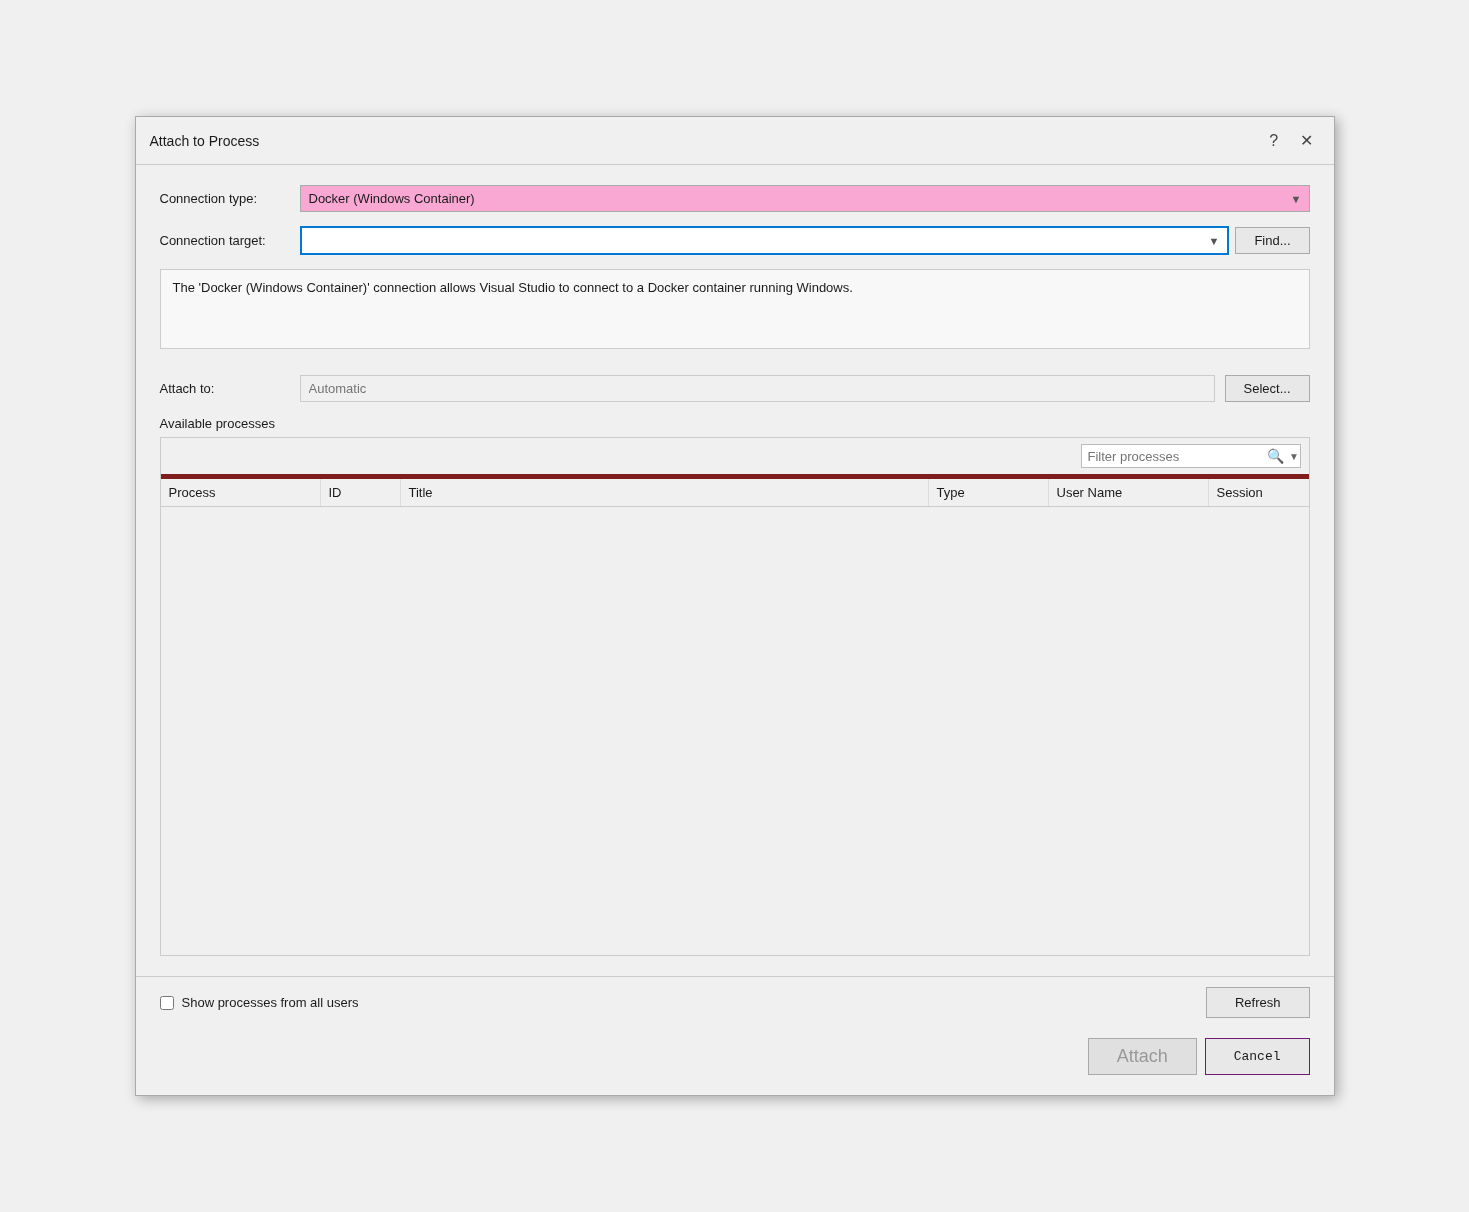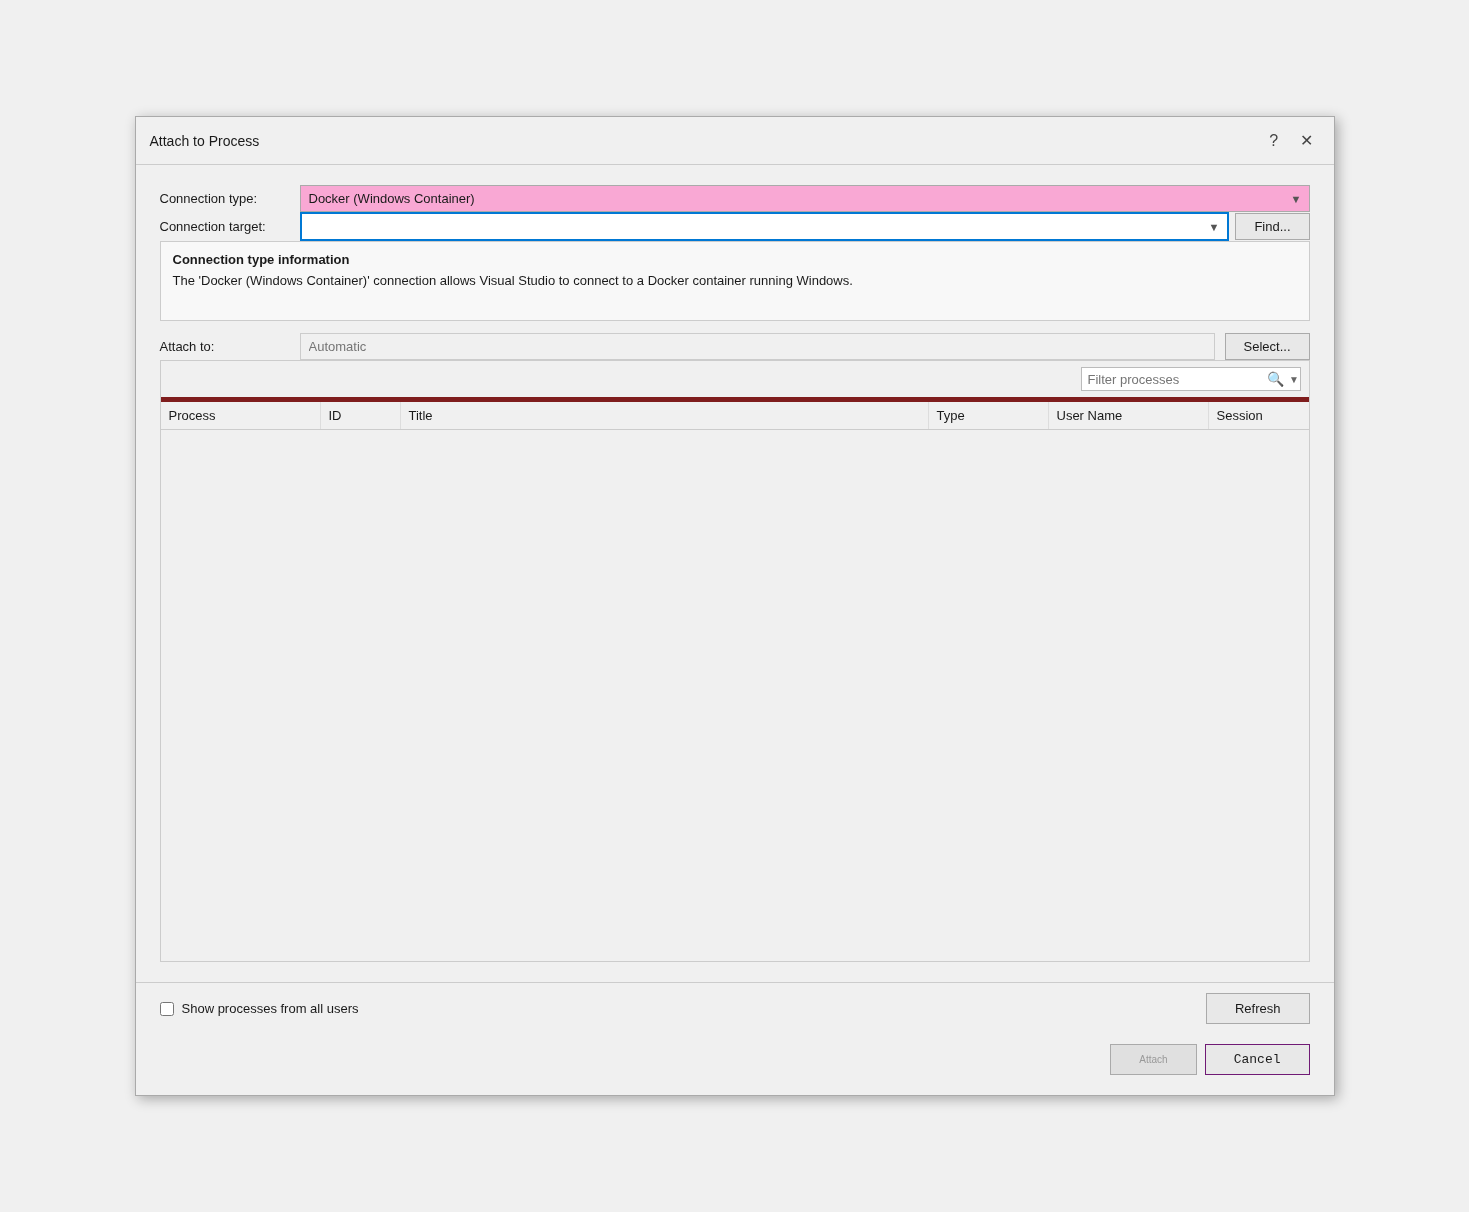--- a/index.html
+++ b/index.html
@@ -53,21 +53,21 @@
       font-size: 16px;
       color: #444;
       padding: 2px 6px;
       line-height: 1;
     }
     .dialog-body {
       padding: 20px 24px;
       flex: 1;
       display: flex;
       flex-direction: column;
-      gap: 0;
+      gap: 14px;
     }
     .form-row {
       display: flex;
       align-items: center;
       gap: 10px;
     }
     .form-label {
       min-width: 130px;
       color: #1a1a1a;
       font-size: 13px;
@@ -266,21 +266,21 @@
     .dialog-footer {
       display: flex;
       justify-content: flex-end;
       gap: 8px;
       padding: 10px 24px 20px;
     }
     .btn-attach {
       padding: 7px 28px;
       border: 1px solid #aaa;
       background: #e0e0e0;
-      font-size: 10px;
+      font-size: 18px;
       cursor: pointer;
       color: #999;
     }
     .btn-cancel {
       padding: 7px 28px;
       border: 1px solid #701a75;
       background: #e8e8e8;
       font-size: 13px;
       cursor: pointer;
       color: #1a1a1a;
@@ -331,31 +331,31 @@
       <div class="input-with-btn form-control">
         <div class="target-input-wrapper">
           <input class="target-input" type="text" style="">
           <span class="target-input-arrow">▼</span>
         </div>
         <button class="btn">Find...</button>
       </div>
     </div>
 
     <div class="info-box">
-      <div class="info-box-title">Connection type information</div>
       <div class="info-box-text">The 'Docker (Windows Container)' connection allows Visual Studio to connect to a Docker container running Windows.</div>
     </div>
 
     <div class="attach-to-row">
       <span class="form-label">Attach to:</span>
       <input class="attach-to-input" type="text" readonly="" placeholder="Automatic" style="">
       <button class="btn">Select...</button>
     </div>
 
     <div class="processes-section">
+      <div class="section-label">Available processes</div>
       <div class="processes-box">
 
         <div class="filter-row">
           <div class="filter-input-wrapper">
             <input class="filter-input" type="text" placeholder="Filter processes" style="">
             <span class="filter-icon">🔍</span>
             <span class="filter-dropdown-arrow">▼</span>
           </div>
         </div>
 

